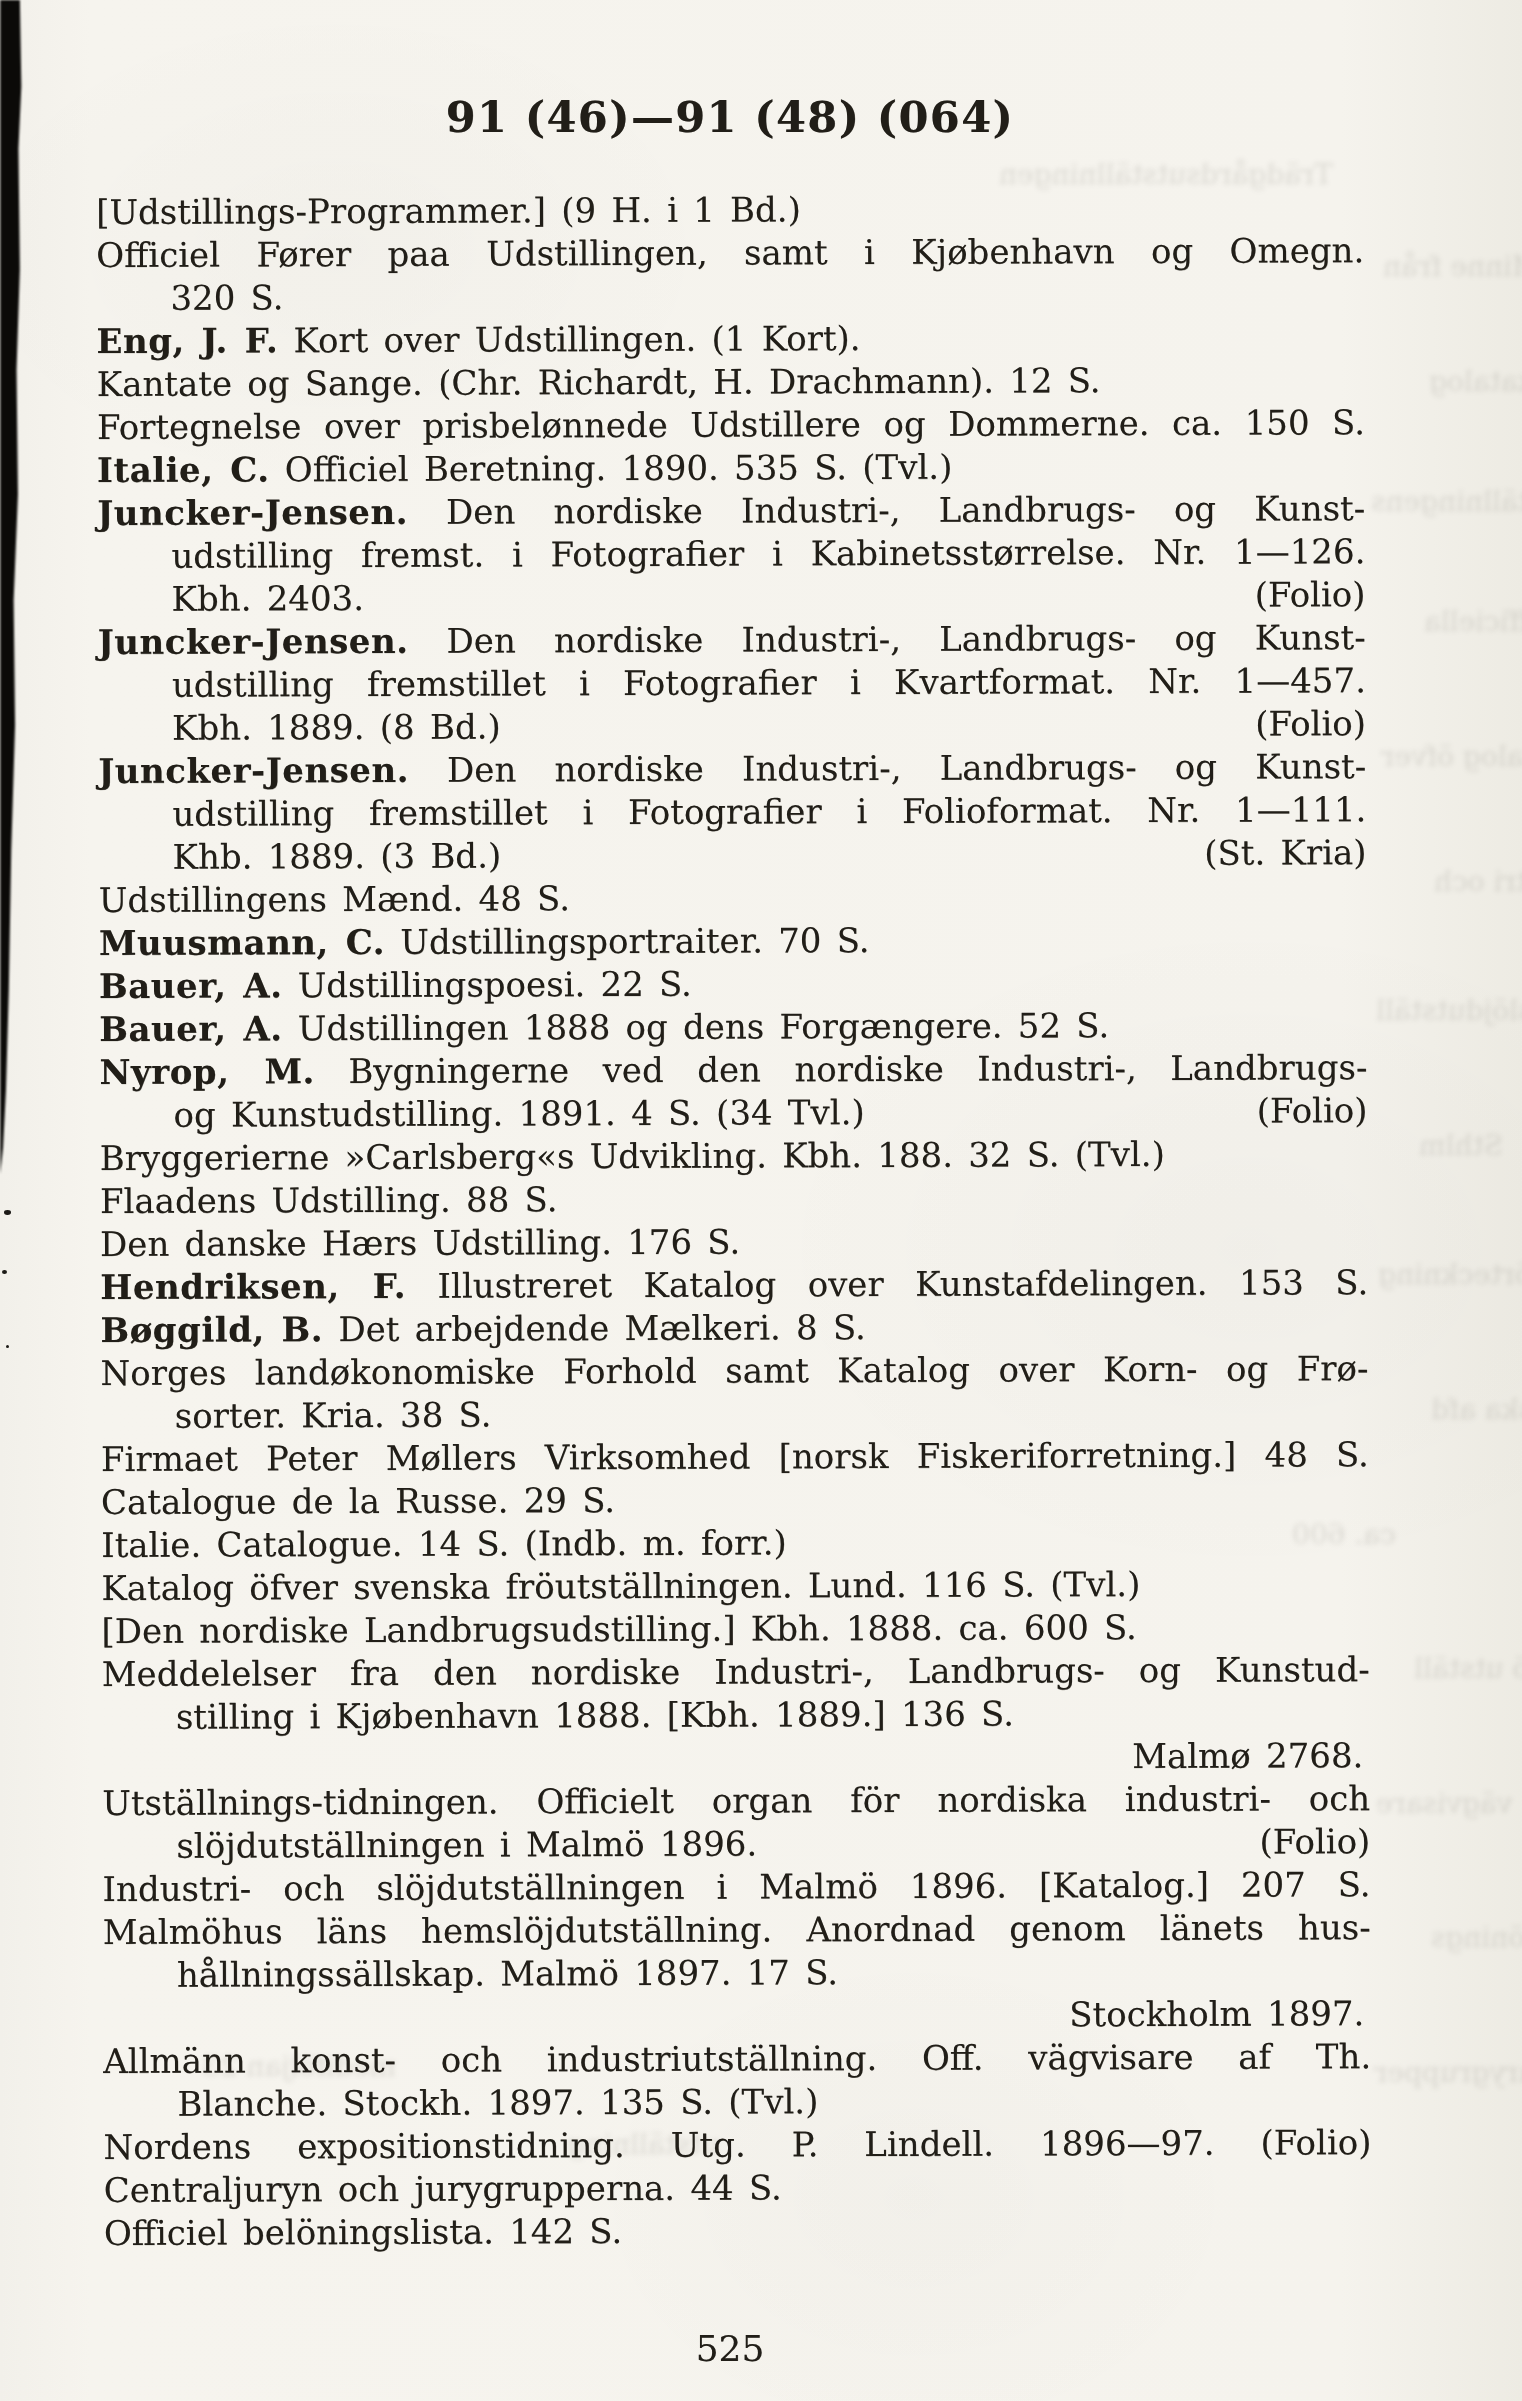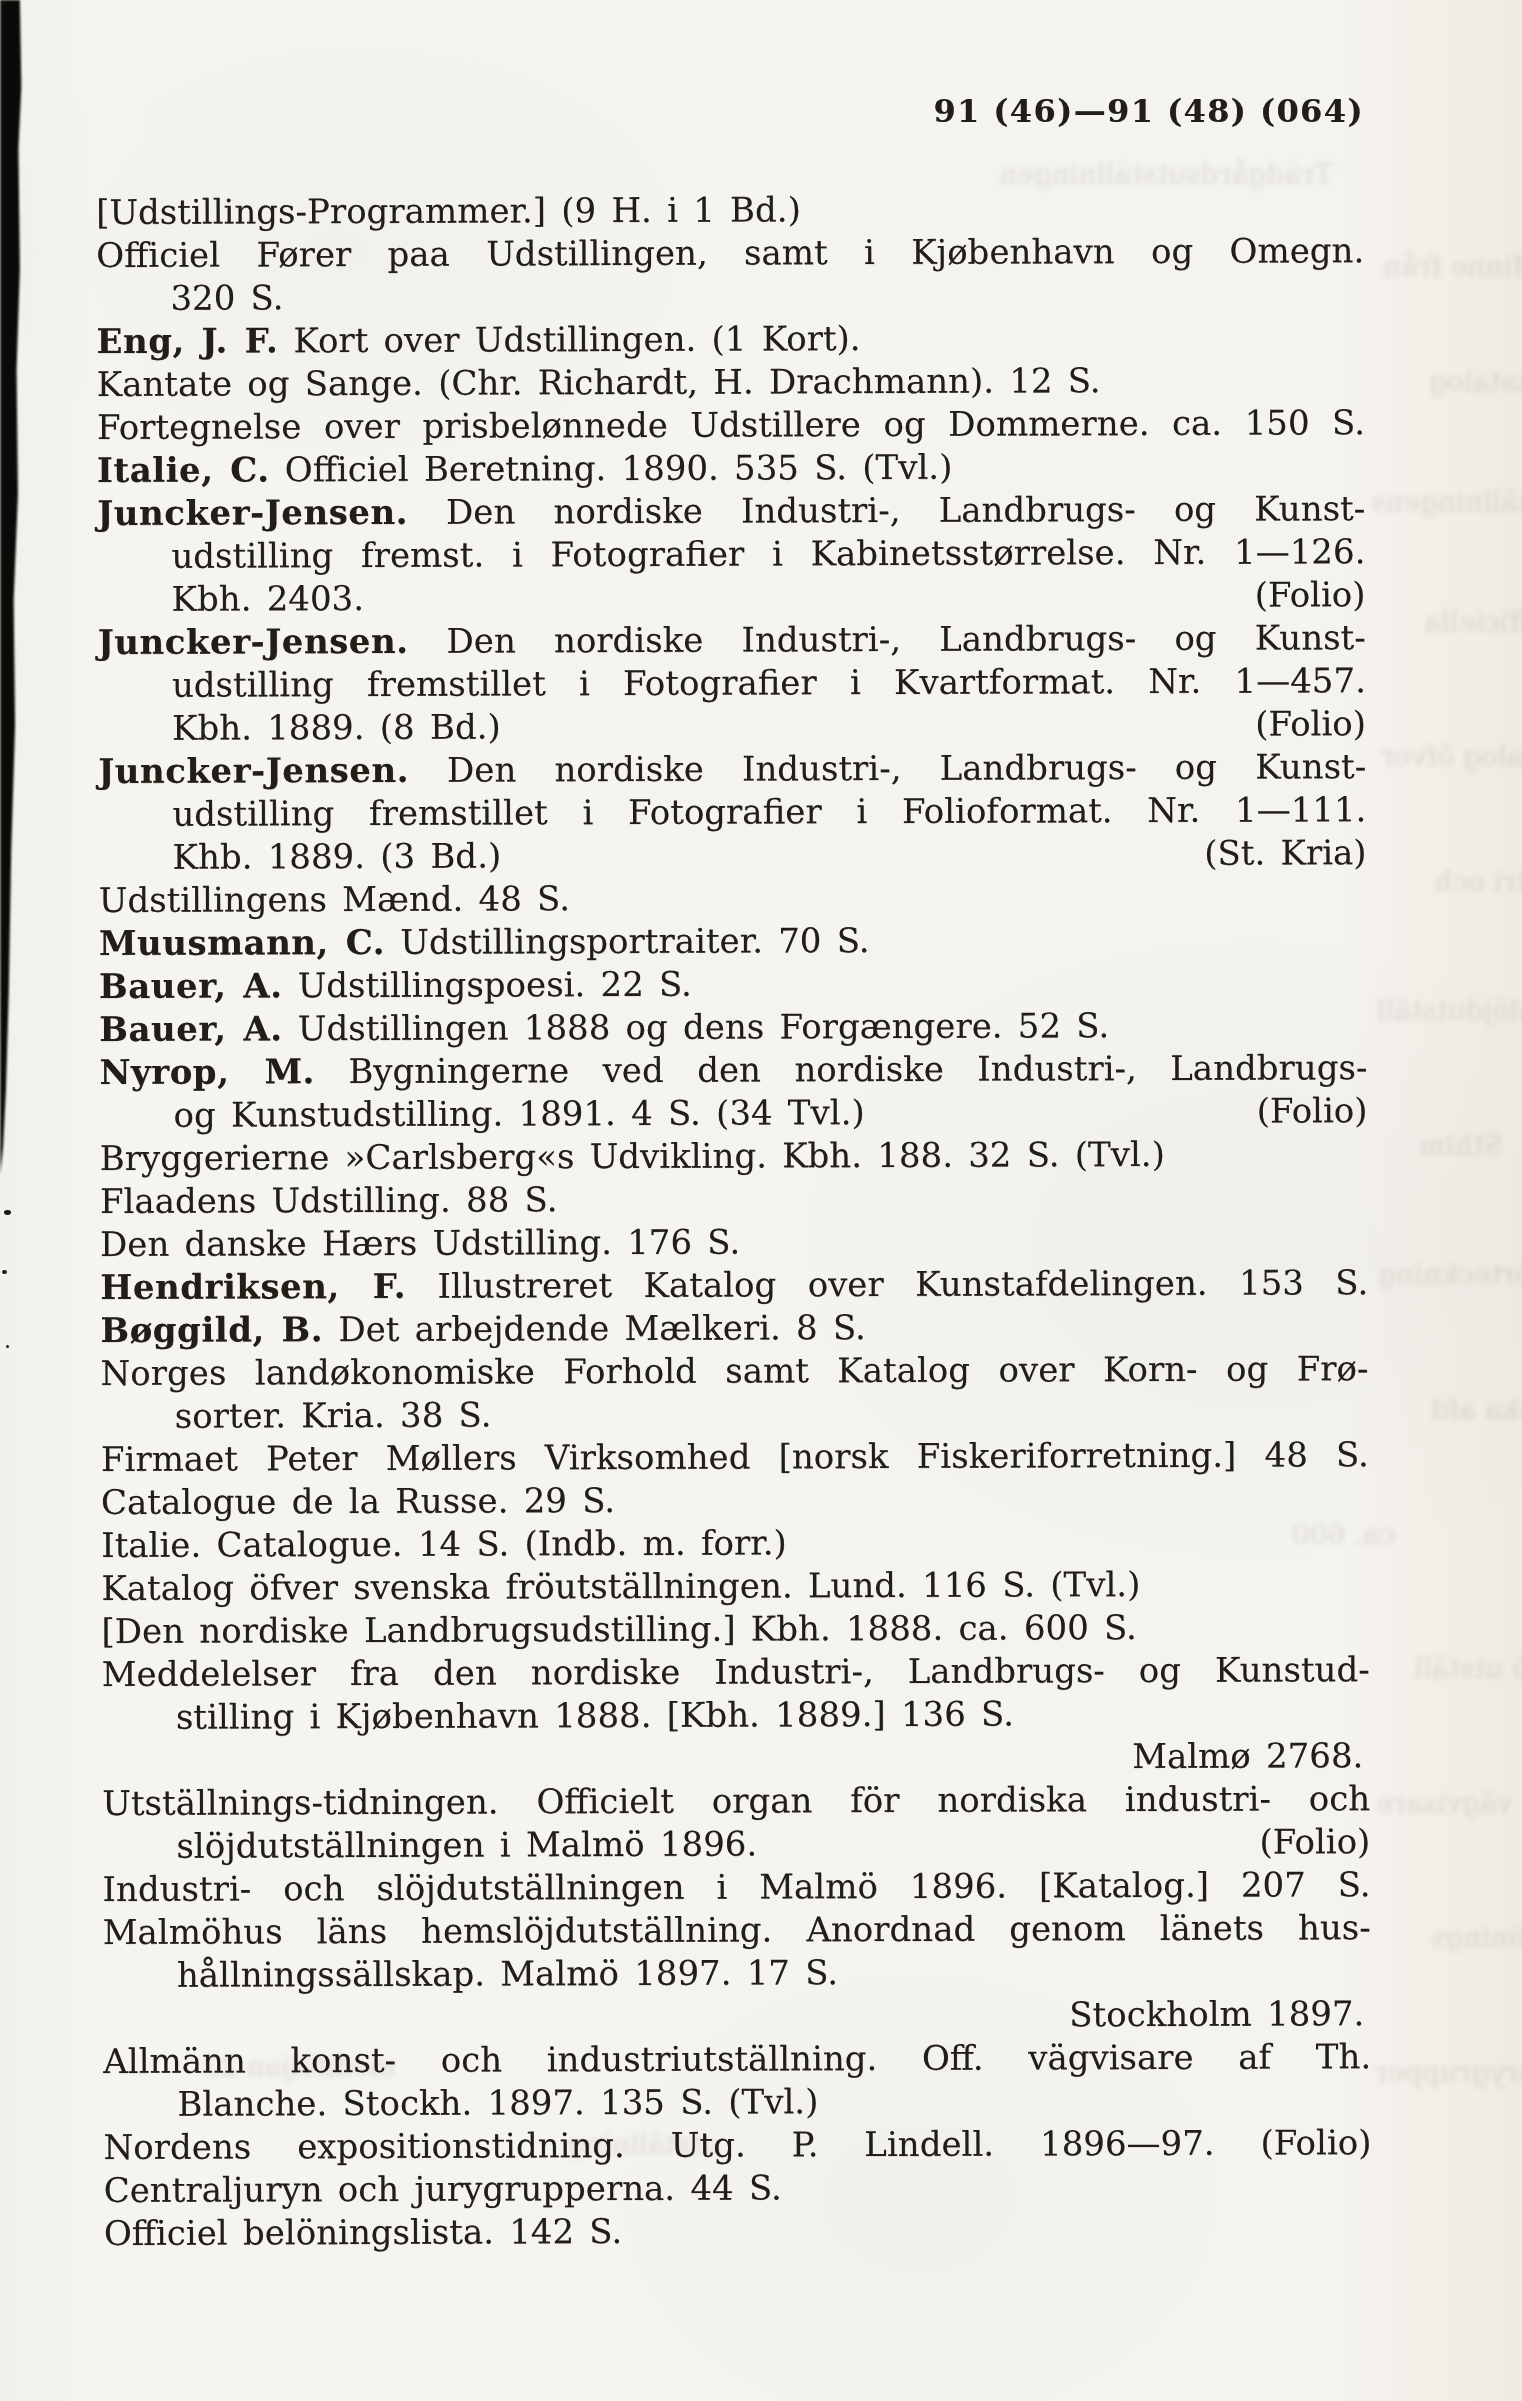--- a/index.html
+++ b/index.html
@@ -10,21 +10,21 @@
     background:
       radial-gradient(672px 432px at 22% 10%, rgba(0,0,0,0.015), transparent 60%),
       radial-gradient(768px 528px at 82% 50%, rgba(0,0,0,0.02), transparent 65%),
       radial-gradient(576px 432px at 60% 88%, rgba(0,0,0,0.015), transparent 60%),
       linear-gradient(90deg,#f2f0ea 0%,#f6f4ee 6%,#f5f3ed 88%,#edebe3 100%);
   }
   .gutter{position:absolute;left:0;top:0;filter:blur(1px);}
   .speck{position:absolute;background:#1c1a16;border-radius:50%;}
   .header{
     position:absolute;top:92px;left:96px;width:1268px;
-    text-align:right;font-weight:bold;font-size:32px;letter-spacing:1.4px;
+    text-align:center;font-weight:bold;font-size:43px;letter-spacing:1.4px;
     text-shadow:0.2px 0.4px 0.3px rgba(25,22,16,0.45);
   }
   .bodycol{
     position:absolute;top:191px;left:96px;width:1268px;
     font-size:34px;line-height:43px;word-spacing:0.13em;
     transform:rotate(-0.22deg);transform-origin:0 0;
     text-shadow:0.2px 0.3px 0.3px rgba(25,22,16,0.4);
   }
   .line{min-height:43px;}
   .line.j{text-align:justify;text-align-last:justify;}
@@ -137,14 +137,15 @@
       <div class="line j"><span class="txt">Malmöhus läns hemslöjdutställning. Anordnad genom länets hus-</span></div>
       <div class="line ind"><span class="txt">hållningssällskap. Malmö 1897. 17 S.</span></div>
       <div class="line r"><span class="txt">Stockholm 1897.</span></div>
       <div class="line j"><span class="txt">Allmänn konst- och industriutställning. Off. vägvisare af Th.</span></div>
       <div class="line ind"><span class="txt">Blanche. Stockh. 1897. 135 S. (Tvl.)</span></div>
       <div class="line j"><span class="txt">Nordens expositionstidning. Utg. P. Lindell. 1896—97. (Folio)</span></div>
       <div class="line"><span class="txt">Centraljuryn och jurygrupperna. 44 S.</span></div>
       <div class="line"><span class="txt">Officiel belöningslista. 142 S.</span></div>
     </div>
 
+  <div class="pageno">525</div>
 </div>
 
 
 </body></html>

